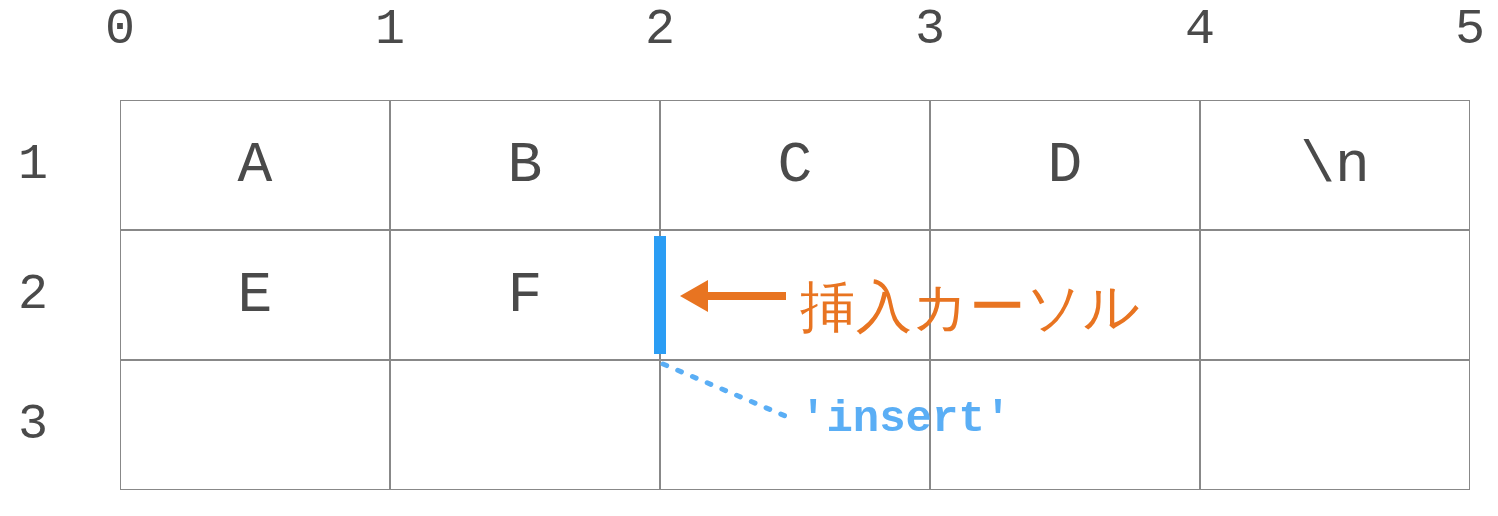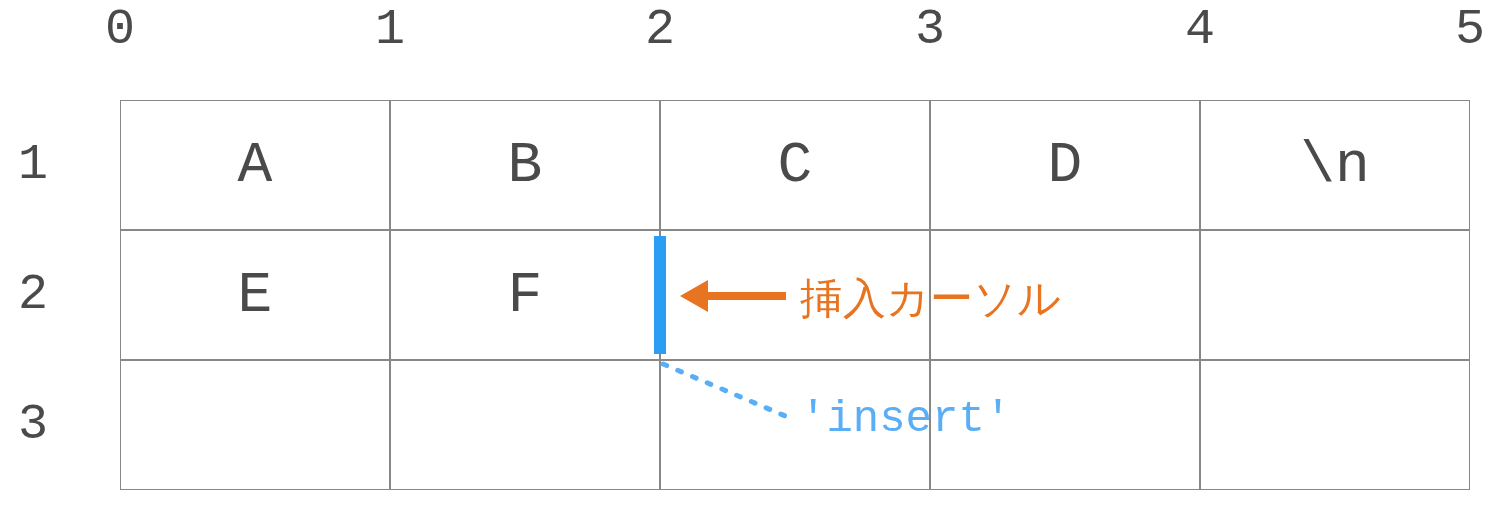--- a/index.html
+++ b/index.html
@@ -52,27 +52,28 @@
   .arrow-head {
     position: absolute;
     width: 0; height: 0;
     border-top: 16px solid transparent;
     border-bottom: 16px solid transparent;
     border-right: 28px solid #e87421;
   }
   .cursor-label {
     position: absolute;
     color: #e87421;
-    font-size: 43px;
+    font-size: 56px;
     font-family: "Hiragino Sans", "Meiryo", sans-serif;
   }
   .insert-label {
     position: absolute;
     color: #5aaef5;
     font-size: 44px;
+    font-weight: bold;
   }
 </style>
 </head>
 <body>
 
 <div class="stage">
 
   <div class="col-label" style="left:90px">0</div>
   <div class="col-label" style="left:360px">1</div>
   <div class="col-label" style="left:630px">2</div>

